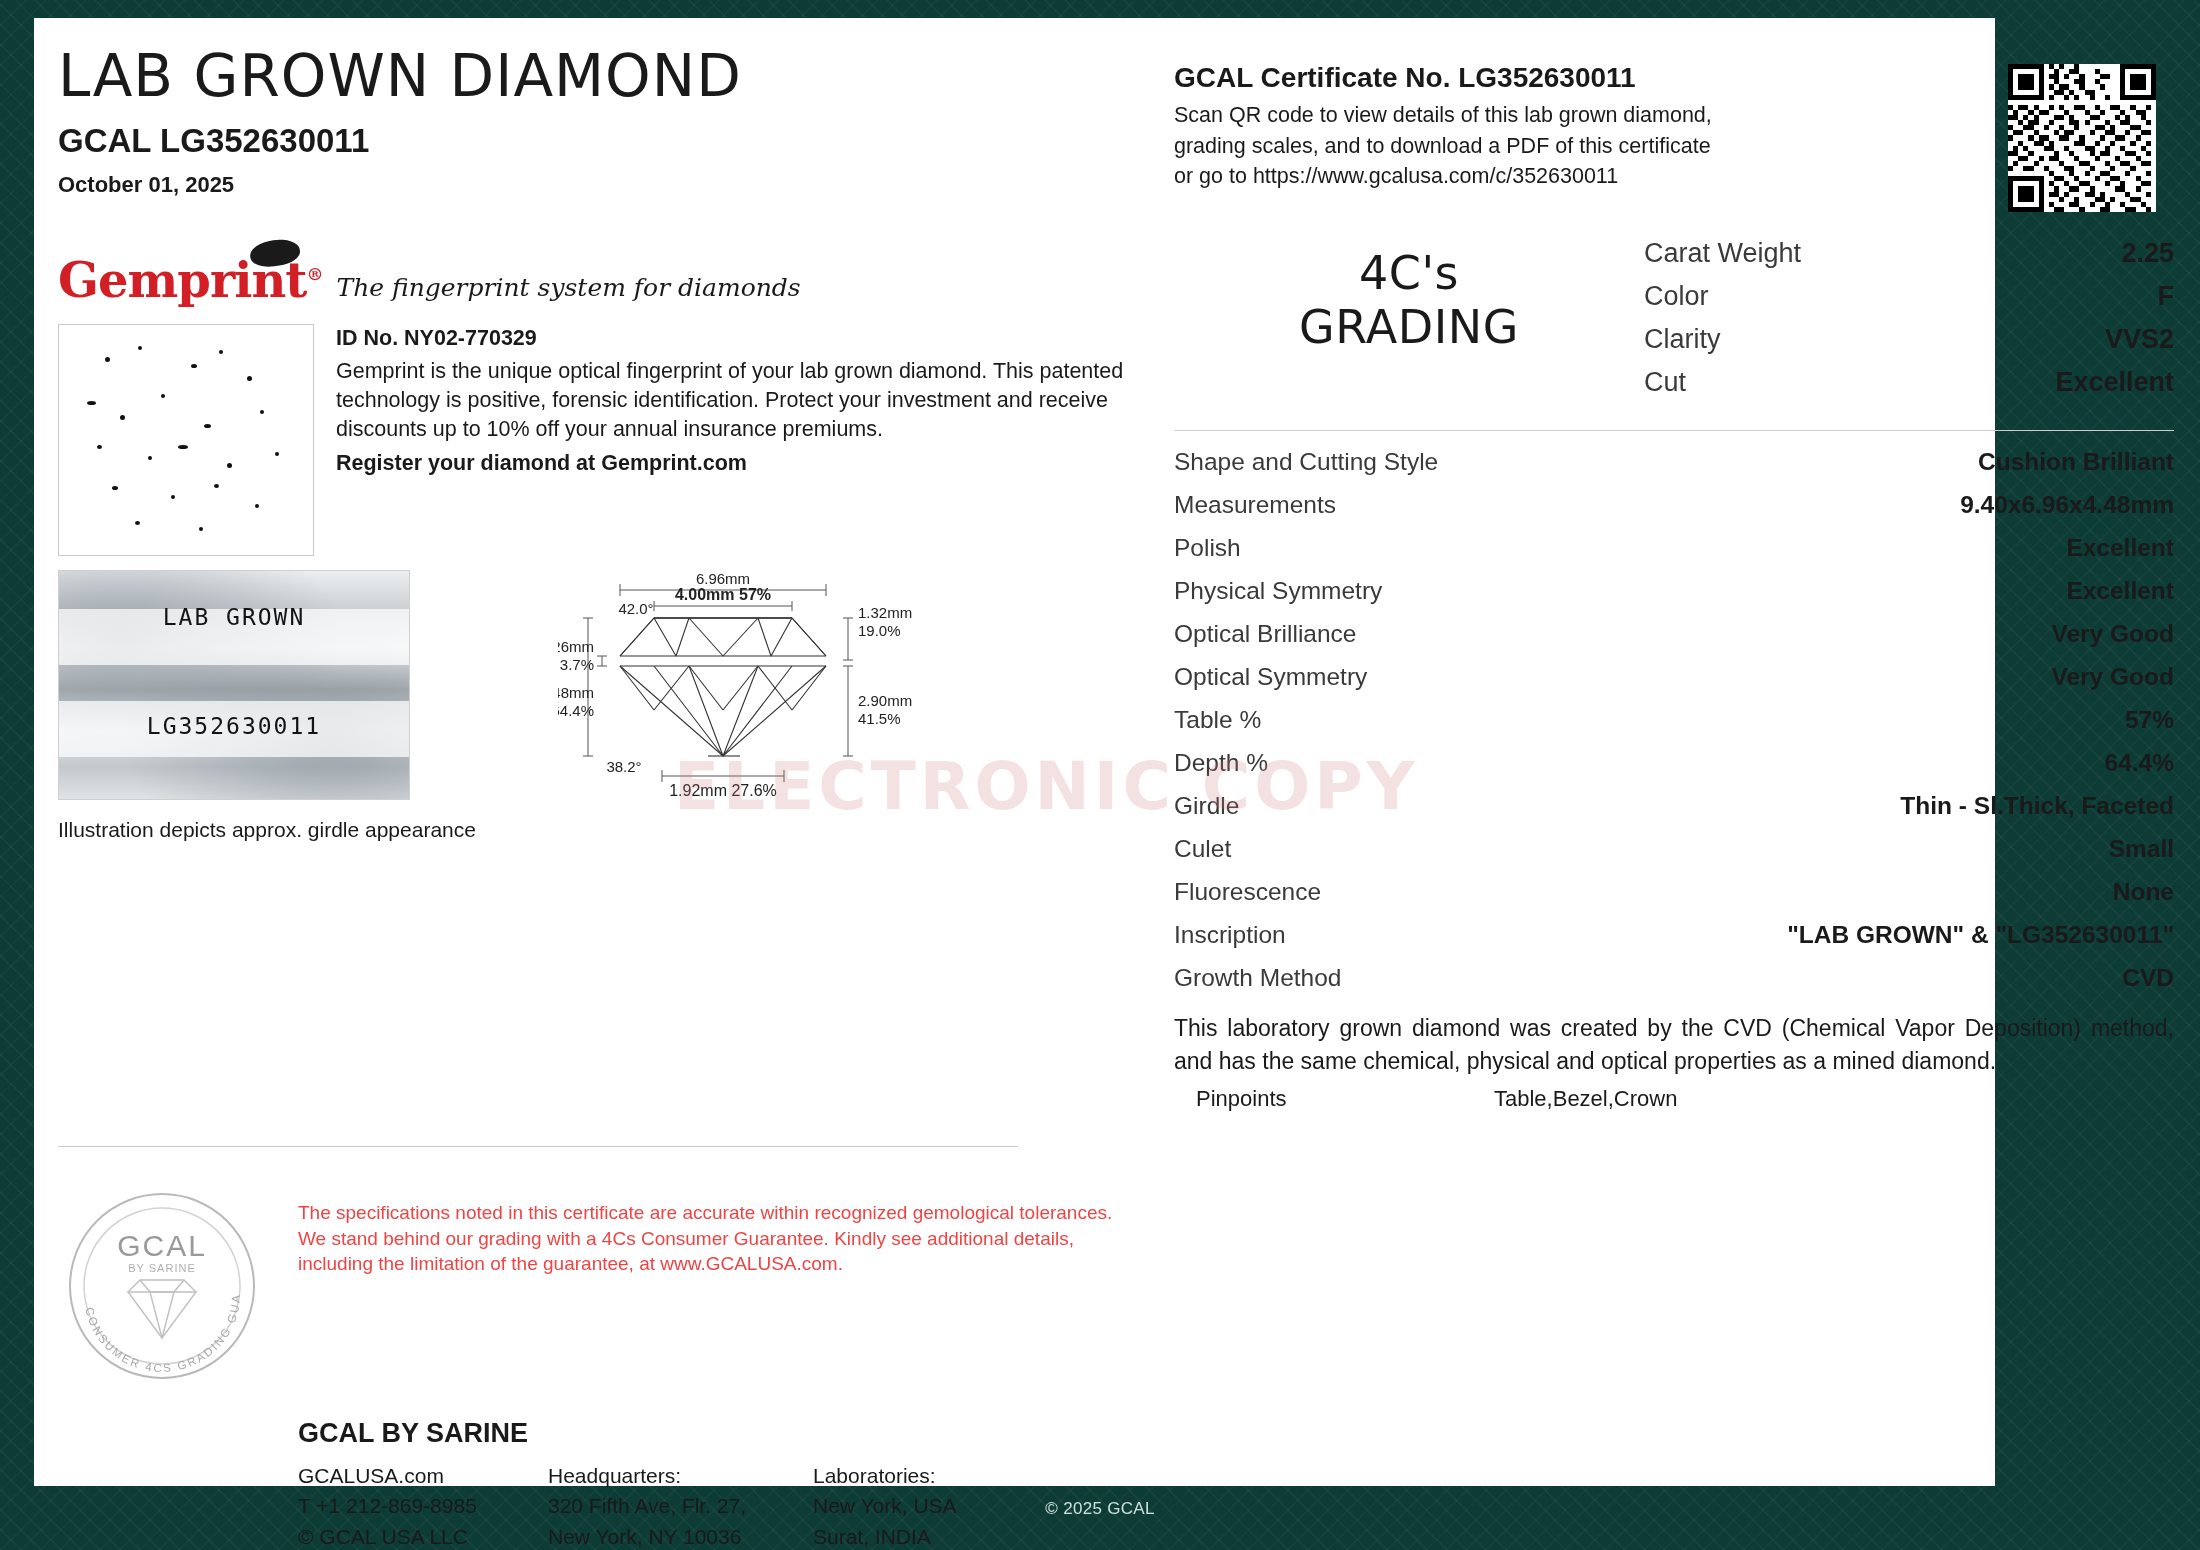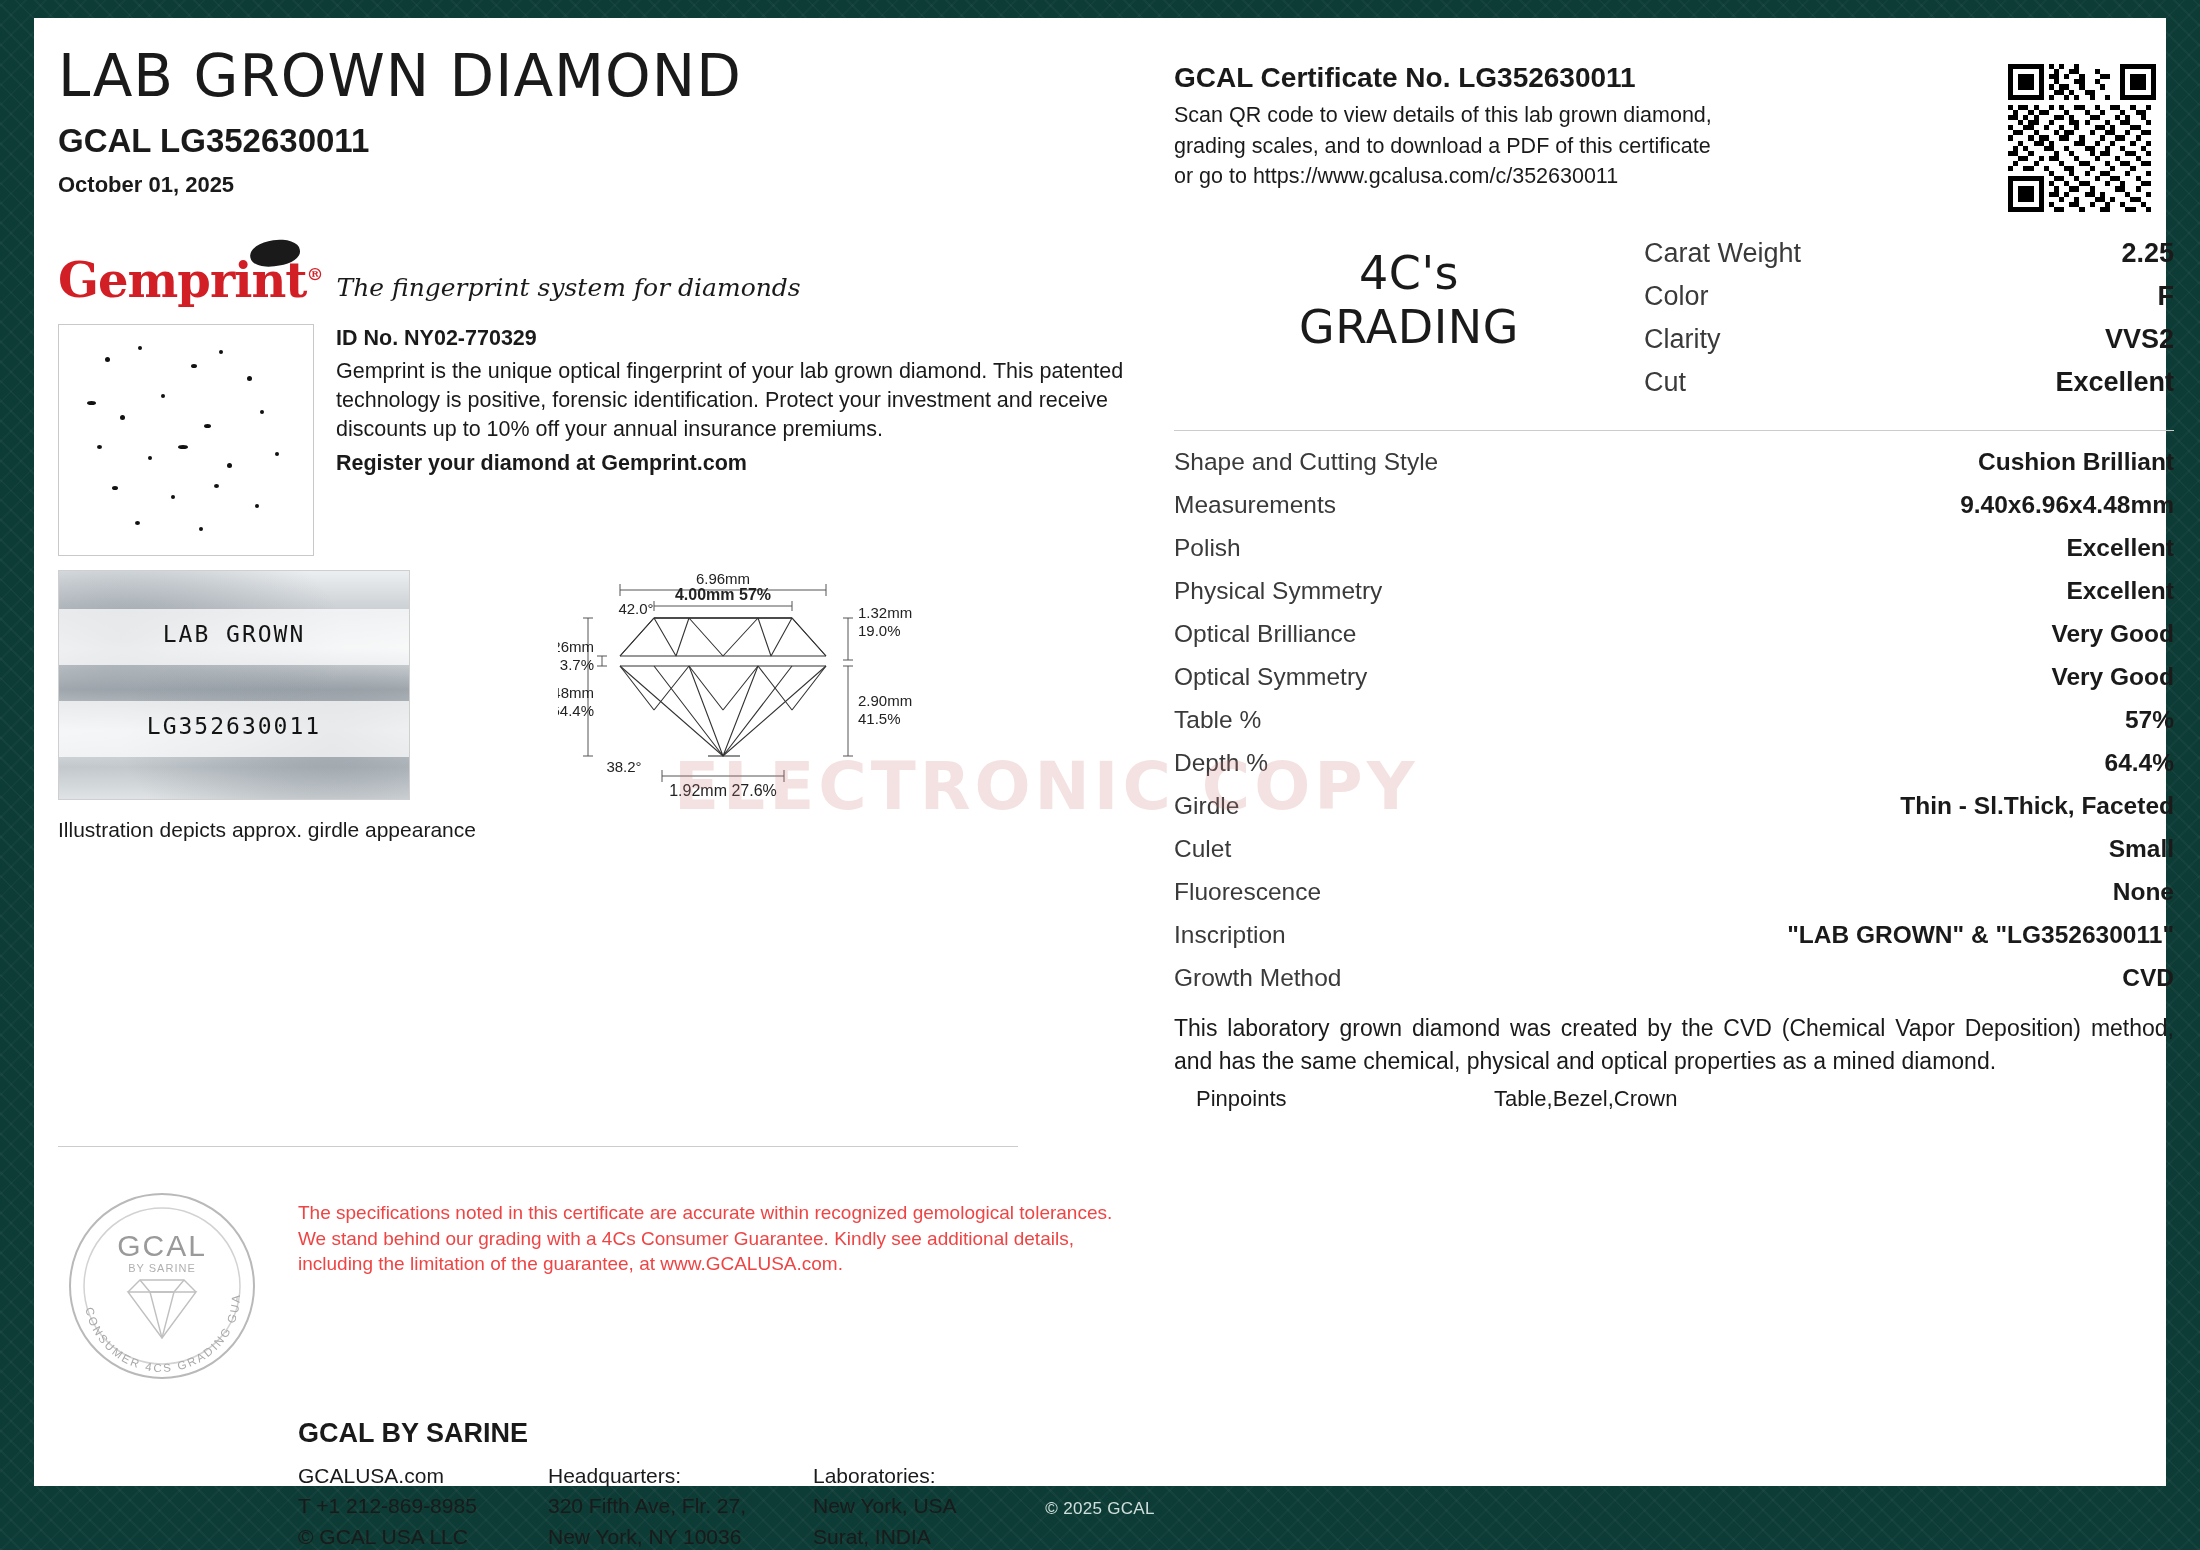--- a/index.html
+++ b/index.html
@@ -19,21 +19,21 @@
     content:"";
     position:absolute; inset:0;
     background:
       repeating-linear-gradient(45deg, rgba(255,255,255,0.035) 0 2px, transparent 2px 14px),
       repeating-linear-gradient(-45deg, rgba(255,255,255,0.028) 0 2px, transparent 2px 14px);
     pointer-events:none;
   }
   .paper {
     position: absolute;
     left: 34px; top: 18px;
-    width: 2132px; height: 1468px;
+    width: 1961px; height: 1468px;
     background: #ffffff;
   }
   .footerbar {
     position: absolute;
     left: 34px; top: 1486px;
     width: 2132px; height: 46px;
     color: #cfe0dc;
     font-size: 17px;
     display: flex; align-items: center; justify-content: center;
     letter-spacing: .3px;
@@ -99,21 +99,21 @@
     position:absolute; inset:0;
     background:
       radial-gradient(ellipse at 18% 30%, rgba(120,130,140,.55) 0%, transparent 55%),
       radial-gradient(ellipse at 78% 72%, rgba(110,120,130,.5) 0%, transparent 55%);
   }
   .laser-img .txt {
     position: absolute; left: 0; right: 0; text-align: center;
     font-family: "DejaVu Sans Mono", monospace; font-size: 23px; color: #141414;
     letter-spacing: 2px;
   }
-  .laser-img .t1 { top: 50px; }
+  .laser-img .t1 { top: 33px; }
   .laser-img .t2 { top: 142px; }
   .laser-note { font-size: 21px; line-height: 1.3; color: #1a1a1a; margin-top: 16px; }
 
   .prop-col { position: relative; width: 470px; height: 270px; }
 
   .divider { position: absolute; left: 24px; top: 1128px; width: 960px; height: 1px; background: #cccccc; }
 
   .bottom { position: absolute; left: 24px; top: 1168px; width: 1060px; }
   .bottom-top { display: flex; gap: 20px; }
   .seal { width: 220px; height: 210px; flex: none; position: relative; }

